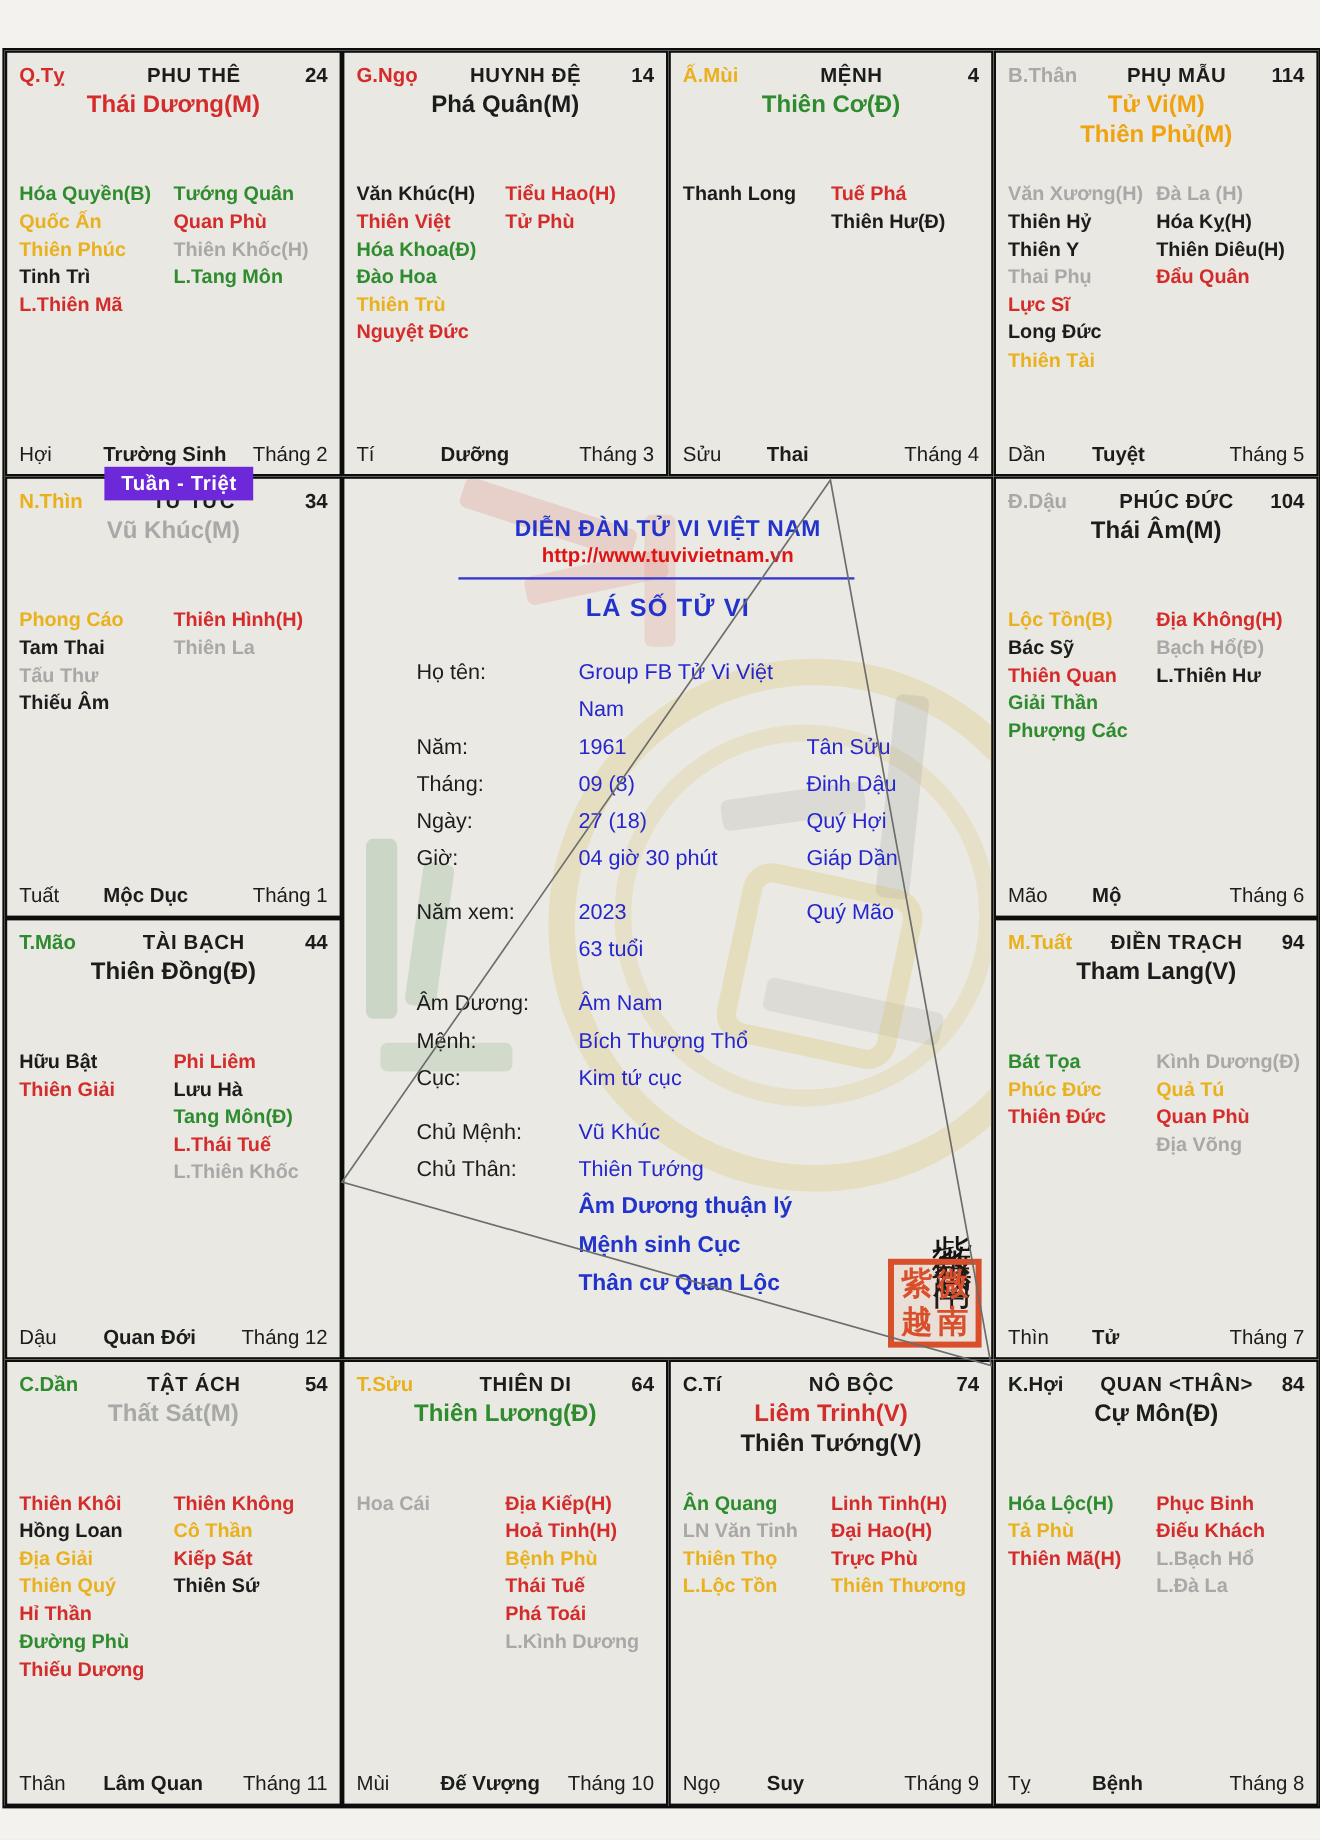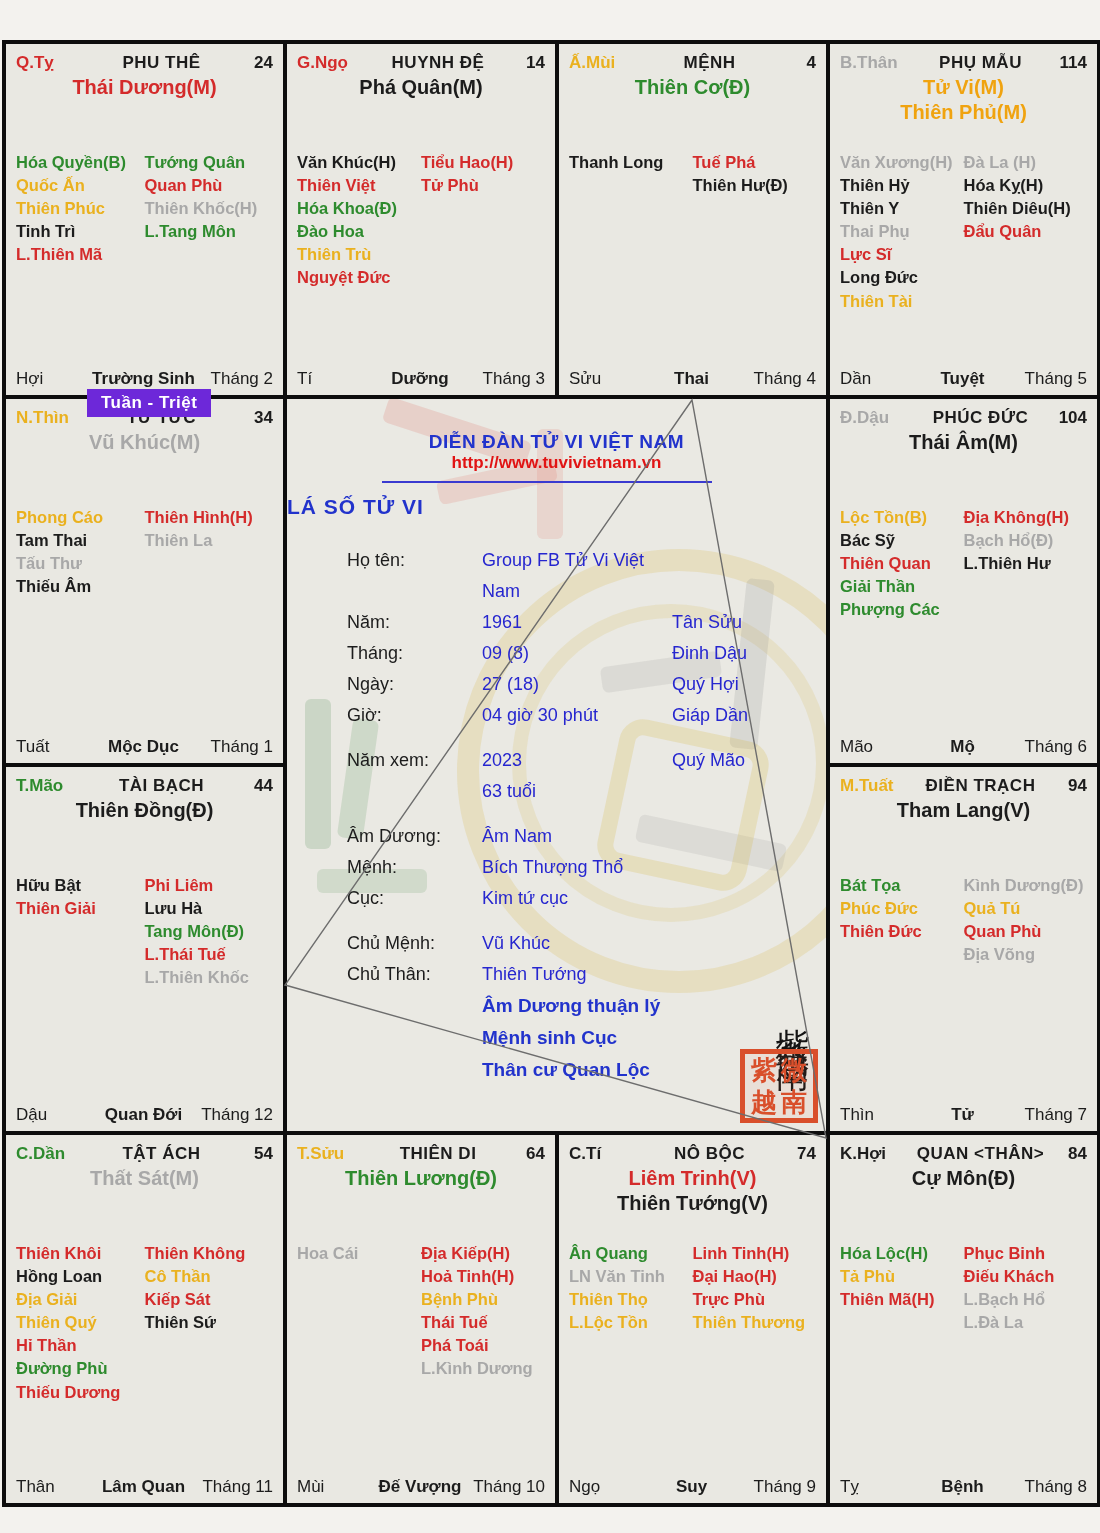--- a/index.html
+++ b/index.html
@@ -44,31 +44,31 @@
   .p-branch{width:64px;text-align:left;}
   .p-name{flex:1;text-align:center;letter-spacing:.5px;}
   .p-num{min-width:30px;text-align:right;}
   .p-mains{text-align:center;font-size:20px;font-weight:bold;line-height:1.25;margin-top:2px;}
   .p-headwrap{height:98px;}
   .p-stars{display:flex;font-size:16.5px;font-weight:bold;line-height:1.4;}
   .p-col-left{width:50%;}
   .p-col-right{width:50%;}
   .p-foot{margin-top:auto;display:flex;align-items:baseline;font-size:17px;color:#1c1c1c;}
   .f-chi{width:70px;}
-  .f-stage{flex:1;text-align:center;font-weight:bold;}
+  .f-stage{flex:1;text-align:left;font-weight:bold;}
   .f-month{min-width:72px;text-align:right;}
 
   .c-red{color:#d42b2b}.c-green{color:#2e8b2e}.c-yellow{color:#eab11f}
   .c-gray{color:#a8a8a8}.c-black{color:#1c1c1c}.c-orange{color:#f0a30f}
 
   
   .c-forum{margin-top:32px;text-align:center;font-size:19px;font-weight:bold;color:#2233cc;letter-spacing:.5px;position:relative;z-index:3;}
   .c-url{text-align:center;font-size:17px;font-weight:bold;color:#e11414;position:relative;z-index:3;}
   .c-divider{width:330px;height:2px;background:#3a3ad0;margin:8px auto 0 95px;position:relative;z-index:3;}
-  .c-title{margin-top:12px;font-size:21px;font-weight:bold;color:#2233cc;letter-spacing:1px;position:relative;z-index:3;}
+  .c-title{margin-top:12px;text-align:center;font-size:21px;font-weight:bold;color:#2233cc;letter-spacing:1px;position:relative;z-index:3;}
   .c-info{margin-top:26px;padding-left:60px;position:relative;z-index:3;}
   .info-row{display:grid;grid-template-columns:135px 190px 1fr;font-size:18px;line-height:31px;}
   .info-row.gap{margin-top:14px;}
   .info-label{font-weight:normal;color:#1c1c1c;}
   .info-value,.info-extra{color:#2626cf;}
   .c-notes{padding-left:195px;font-size:19px;font-weight:bold;color:#2233cc;line-height:32px;position:relative;z-index:3;}
   .c-calligraphy{
     position:absolute;right:16px;bottom:90px;z-index:3;
     writing-mode:vertical-rl;text-orientation:upright;
     font-family:"DejaVu Serif", serif;font-size:34px;color:#141414;

